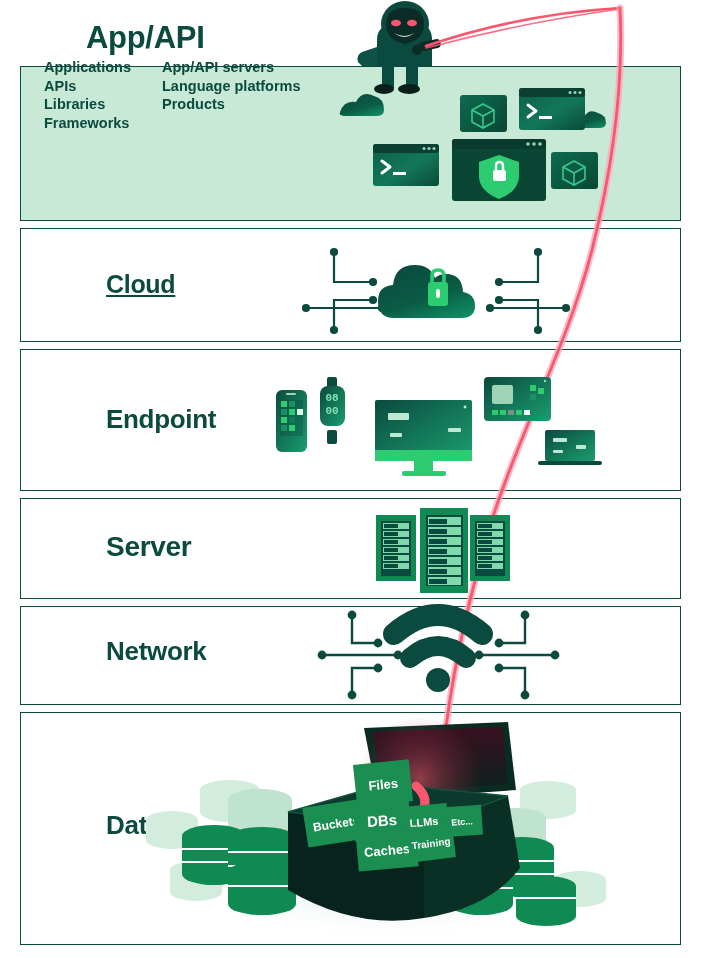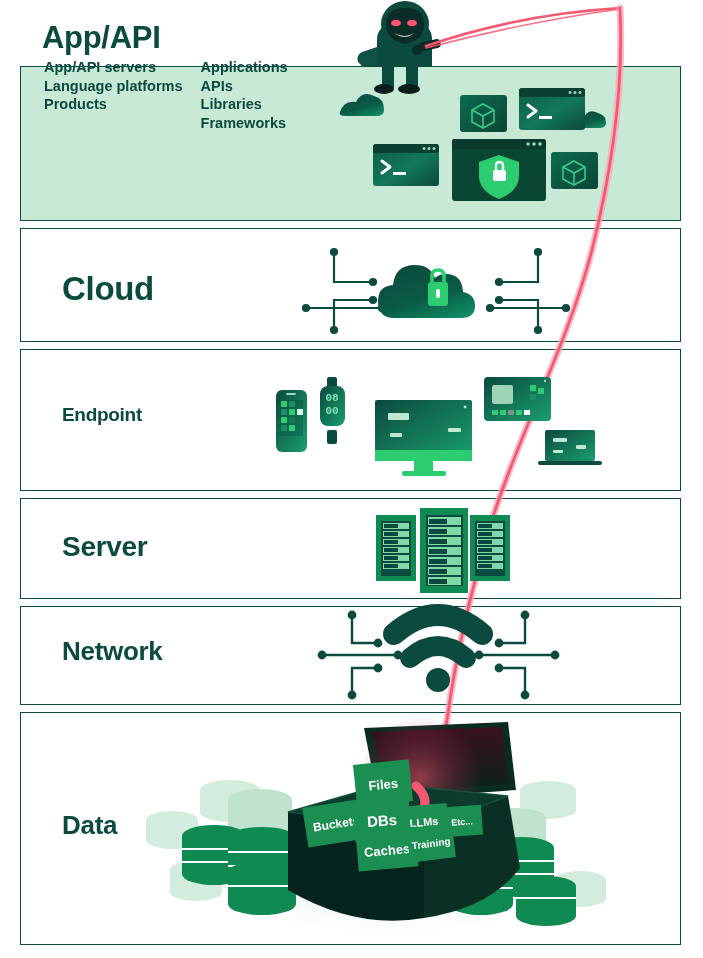--- a/index.html
+++ b/index.html
@@ -6,67 +6,67 @@
   body{
     width:703px;height:958px;position:relative;background:#ffffff;
     font-family:"Liberation Sans",sans-serif;overflow:hidden;
   }
   #stack{position:absolute;left:0;top:0;width:703px;height:958px;}
 
   .row{position:absolute;left:20px;width:661px;box-sizing:border-box;
        border:1.4px solid #0b4a3f;background:#ffffff;}
   .row.tinted{background:#c7e9d6;}
 
-  .row-label{position:absolute;font-weight:bold;color:#0b4a3f;letter-spacing:-0.3px;}
+  .row-label{position:absolute;font-weight:bold;color:#0b4a3f;letter-spacing:-0.3px;margin-left:44px;}
 
   
   #row-app{top:66px;height:155px;}
   #app-title{left:42px;top:20px;font-size:31px;}
   #app-lists{position:absolute;left:44px;top:58px;display:flex;gap:18px;}
   #app-lists ul{list-style:none;margin:0;padding:0;}
   #app-lists li{font-size:14.5px;font-weight:bold;color:#0b4a3f;line-height:18.5px;white-space:nowrap;}
   #app-col-1{width:100px;}
 
   #row-cloud{top:228px;height:114px;}
   #row-endpoint{top:349px;height:142px;}
   #row-server{top:498px;height:101px;}
   #row-network{top:606px;height:99px;}
   #row-data{top:712px;height:233px;}
 
-  .lbl-cloud{left:42px;top:34px;font-size:33px;}
-  .lbl-endpoint{left:42px;top:48px;font-size:19px;}
+  .lbl-cloud{left:42px;top:34px;font-size:25px;text-decoration:underline;}
+  .lbl-endpoint{left:42px;top:48px;font-size:26px;}
   .lbl-server{left:42px;top:32px;font-size:28px;}
   .lbl-network{left:42px;top:31px;font-size:26px;text-align:center;}
   .lbl-data{left:42px;top:98px;font-size:26px;}
   .overlay{position:absolute;left:0;top:0;width:703px;height:958px;pointer-events:none;}
 </style>
 </head>
 <body>
 
 <div id="stack">
 
   <div class="row tinted" id="row-app"></div>
   <div class="row" id="row-cloud"></div>
   <div class="row" id="row-endpoint"></div>
   <div class="row" id="row-server"></div>
   <div class="row" id="row-network"></div>
   <div class="row" id="row-data"></div>
 
   <div class="row-label" id="app-title">App/API</div>
   <div id="app-lists">
-    <ul>
-      <li>App/API servers</li>
-      <li>Language platforms</li>
-      <li>Products</li>
-    </ul>
     <ul id="app-col-1">
       <li>Applications</li>
       <li>APIs</li>
       <li>Libraries</li>
       <li>Frameworks</li>
+    </ul>
+    <ul>
+      <li>App/API servers</li>
+      <li>Language platforms</li>
+      <li>Products</li>
     </ul>
   </div>
 
   <div class="row-label lbl-cloud" style="left:62px;top:270px;">Cloud</div>
   <div class="row-label lbl-endpoint" style="left:62px;top:404px;">Endpoint</div>
   <div class="row-label lbl-server" style="left:62px;top:531px;">Server</div>
   <div class="row-label lbl-network" style="left:62px;top:636px;">Network</div>
   <div class="row-label lbl-data" style="left:62px;top:810px;">Data</div>
 
   <svg class="overlay" viewBox="0 0 703 958">

